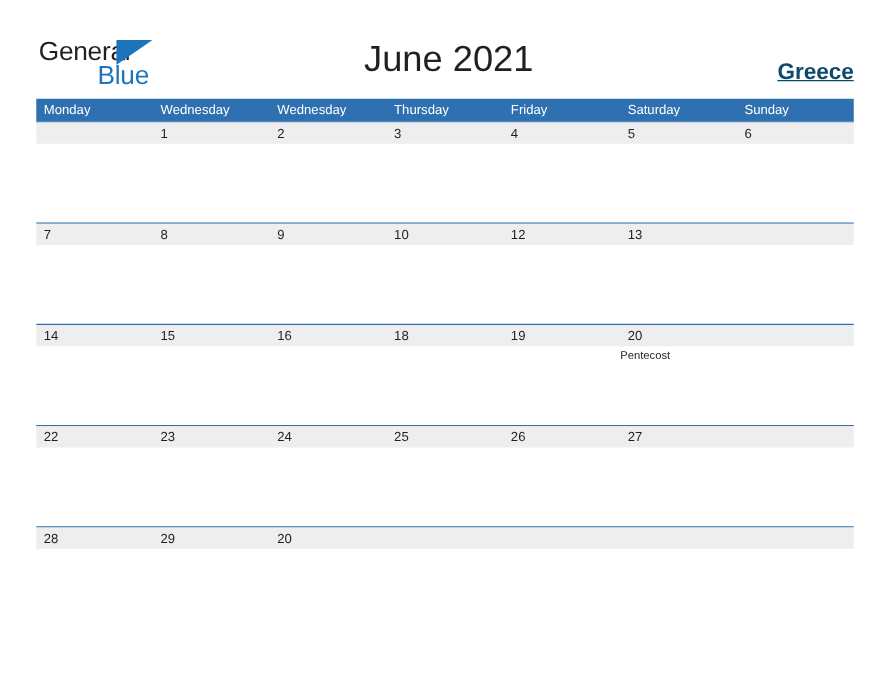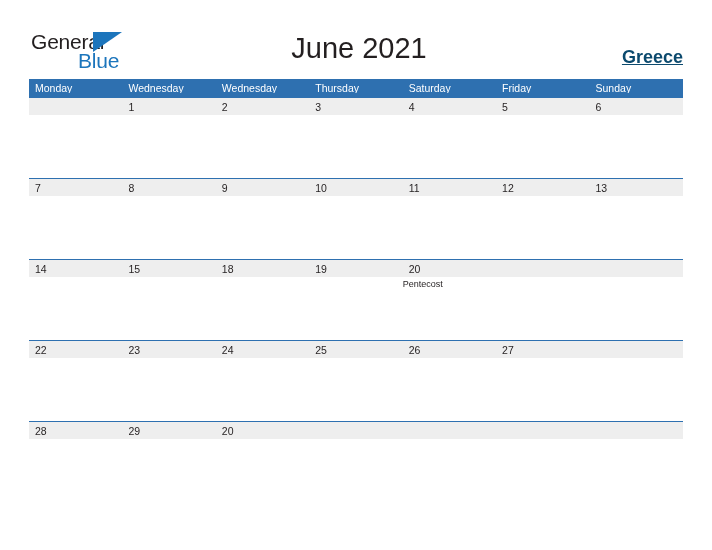--- a/index.html
+++ b/index.html
@@ -180,22 +180,22 @@
   <div class="country-label">Greece</div>
 </div>
 
 <div class="calendar">
 
   <div class="weekday-header">
     <div class="weekday-cell">Monday</div>
     <div class="weekday-cell">Wednesday</div>
     <div class="weekday-cell">Wednesday</div>
     <div class="weekday-cell">Thursday</div>
+    <div class="weekday-cell">Friday</div>
     <div class="weekday-cell">Saturday</div>
-    <div class="weekday-cell">Friday</div>
     <div class="weekday-cell">Sunday</div>
   </div>
 
   <div class="week-row">
     <div class="band"></div>
     <div class="day-cell">
         <span class="day-num"></span>
         <span class="day-event"></span>
       </div>
     <div class="day-cell">
@@ -236,41 +236,41 @@
       </div>
     <div class="day-cell">
         <span class="day-num">9</span>
         <span class="day-event"></span>
       </div>
     <div class="day-cell">
         <span class="day-num">10</span>
         <span class="day-event"></span>
       </div>
     <div class="day-cell">
-        <span class="day-num">11</span>
-        <span class="day-event"></span>
-      </div>
-    <div class="day-cell">
         <span class="day-num">12</span>
         <span class="day-event"></span>
       </div>
     <div class="day-cell">
         <span class="day-num">13</span>
         <span class="day-event"></span>
       </div>
   </div>
 
   <div class="week-row">
     <div class="band"></div>
     <div class="day-cell">
         <span class="day-num">14</span>
         <span class="day-event"></span>
       </div>
     <div class="day-cell">
         <span class="day-num">15</span>
+        <span class="day-event"></span>
+      </div>
+    <div class="day-cell">
+        <span class="day-num">16</span>
         <span class="day-event"></span>
       </div>
     <div class="day-cell">
         <span class="day-num">18</span>
         <span class="day-event"></span>
       </div>
     <div class="day-cell">
         <span class="day-num">19</span>
         <span class="day-event"></span>
       </div>

